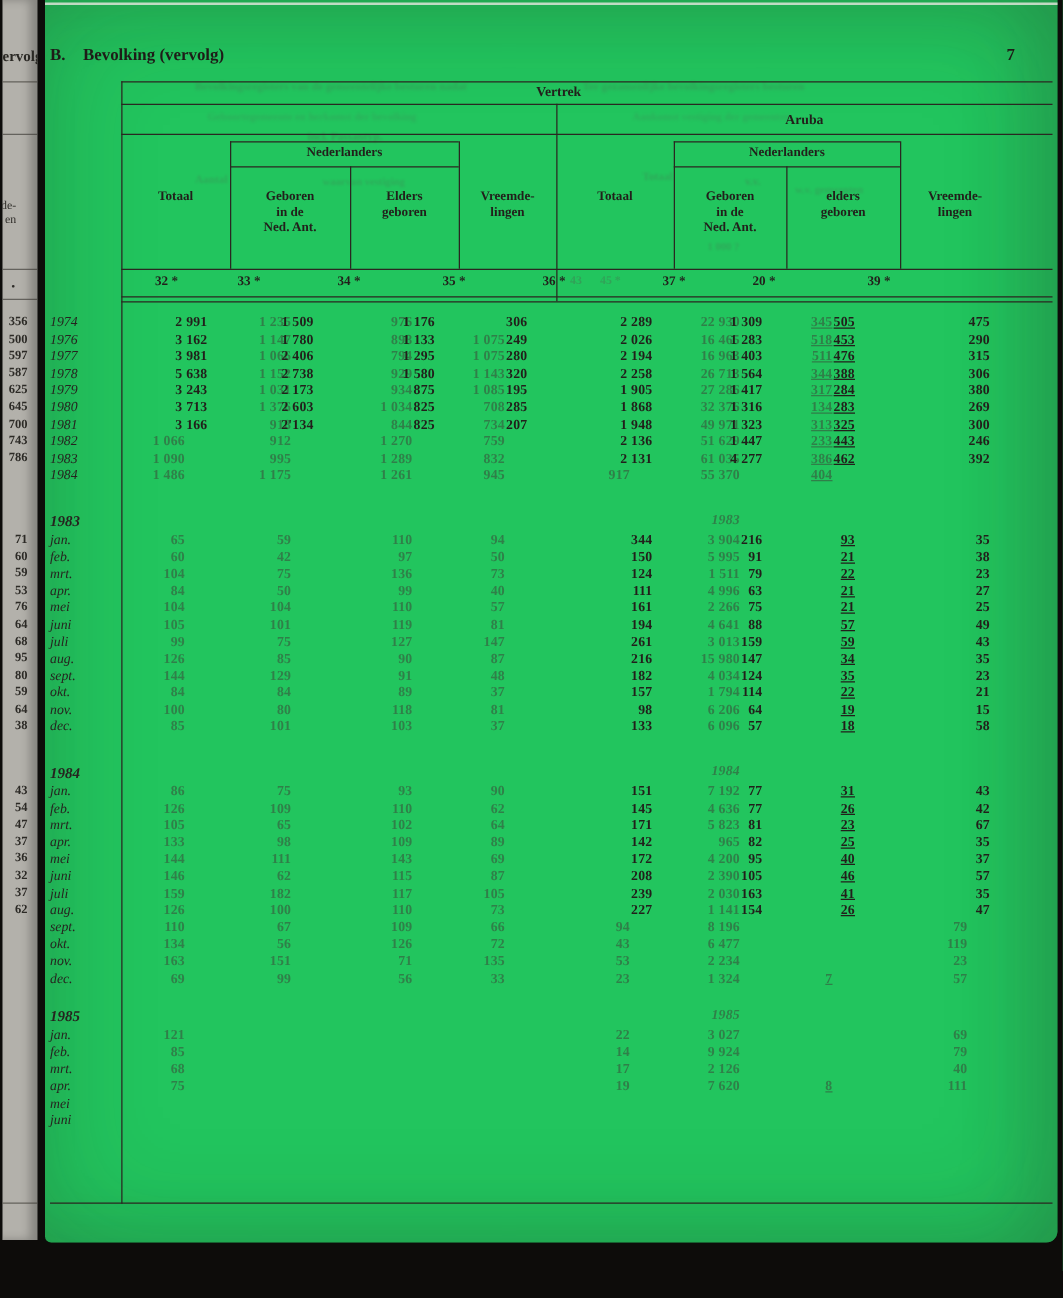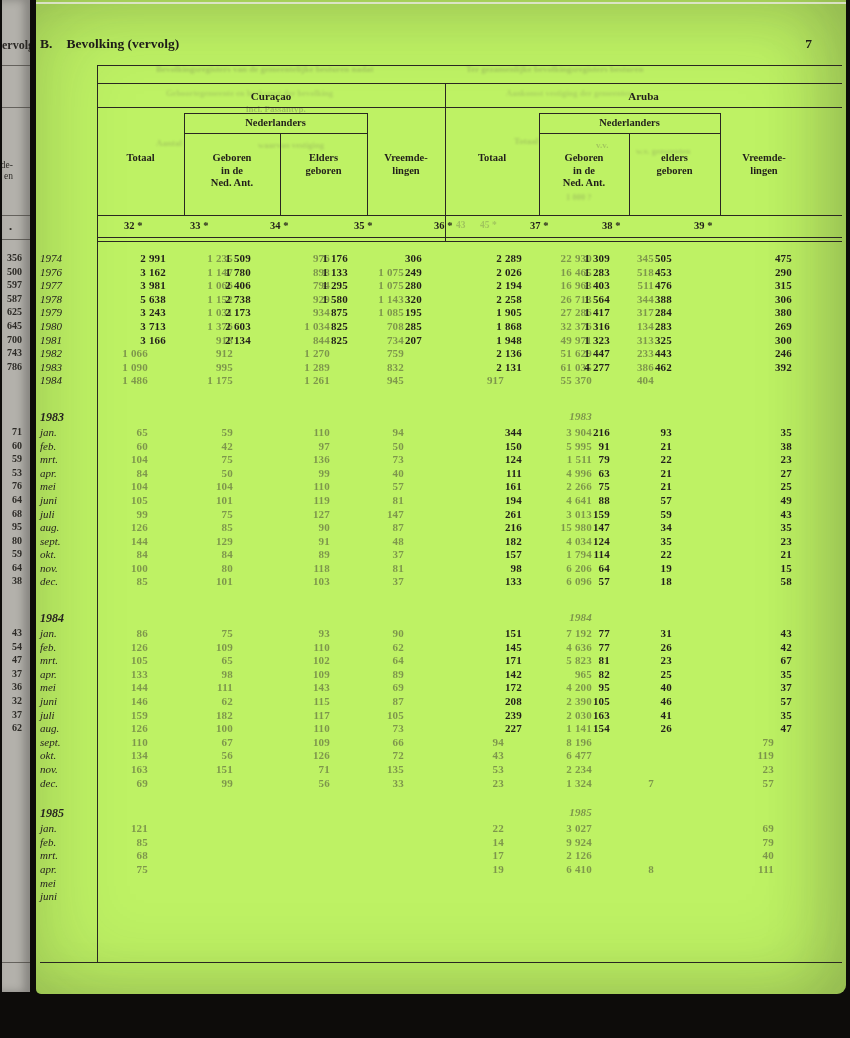--- a/index.html
+++ b/index.html
@@ -8,21 +8,21 @@
 
   
   .strip{position:absolute;left:2px;top:0;width:28px;height:992px;background:#b3b1ab;overflow:hidden;z-index:1;
          box-shadow:inset -6px 0 8px rgba(0,0,0,.25);}
   .strip .sline{position:absolute;left:0;right:0;height:1px;background:#3a3833;opacity:.65;}
   .strip-top{position:absolute;top:38px;left:-6px;font-weight:700;font-size:12px;color:#2a2824;}
   .strip-frag{position:absolute;right:17px;font-size:9.5px;color:#2e2c28;}
   .strip-star{position:absolute;top:224px;left:7px;font-size:9px;color:#2e2c28;}
 
   
-  .page{position:absolute;left:36px;top:0;width:810px;height:994px;background:#bef264;z-index:2;
+  .page{position:absolute;left:36px;top:0;width:810px;height:994px;background:#22c55e;z-index:2;
         border-radius:0 0 9px 5px;
         box-shadow:inset 0 0 90px rgba(42,39,33,.22), inset -26px 0 55px rgba(42,39,33,.14);}
   .page-topline{position:absolute;top:2px;left:0;right:0;height:2px;background:#e9e7e0;opacity:.8;}
 
   .doc-header{position:absolute;top:36px;left:4px;right:12px;font-weight:700;font-size:13.5px;color:#1e1c18;}
   .sec-label{margin-right:14px;}
   .pageno{position:absolute;right:22px;top:0;}
 
   
   .hl{position:absolute;height:1.1px;background:#2a2721;}
@@ -45,21 +45,21 @@
 
   
   .tbody{position:absolute;left:4px;top:252px;width:802px;}
   .row{position:relative;height:13.6px;}
   .row.head{height:16px;}
   .gap{position:relative;}
   .rlabel{position:absolute;left:0;width:54px;font-style:italic;font-size:11px;color:#26231f;}
   .row.head .rlabel{font-size:12px;font-weight:600;}
   .cell{position:absolute;text-align:right;font-weight:700;font-size:11px;letter-spacing:.2px;color:#221f1b;}
   .c0{left:56px;width:70px;} .c1{left:141px;width:70px;} .c2{left:236px;width:72px;} .c3{left:312px;width:70px;}
-  .c4{left:412px;width:70px;} .c5{left:500px;width:70px;} .c6{left:580px;width:52px;} .c7{left:682px;width:70px;}
+  .c4{left:412px;width:70px;} .c5{left:500px;width:70px;} .c6{left:580px;width:64px;text-decoration:underline;} .c7{left:682px;width:70px;}
   .ghost{transform:translateX(-18px);color:rgba(62,58,52,.5);filter:blur(.4px);}
   .row.head .ghost{font-style:italic;font-weight:600;}
   .margin-num{position:absolute;left:-36px;width:18px;text-align:right;font-weight:700;font-size:10px;color:#2c2a26;}
 
   
   .artifacts{position:absolute;inset:0;pointer-events:none;}
   .bleed{position:absolute;color:#55514a;font-weight:600;white-space:nowrap;}
 </style>
 </head>
 <body>
@@ -116,21 +116,21 @@
 
     <div class="vl" style="left:61px;top:65px;height:898px"></div>
     <div class="vl" style="left:409px;top:83px;height:158px"></div>
     <div class="vl" style="left:148px;top:113px;height:102px"></div>
     <div class="vl" style="left:331px;top:113px;height:102px"></div>
     <div class="vl" style="left:244px;top:133px;height:82px"></div>
     <div class="vl" style="left:503px;top:113px;height:102px"></div>
     <div class="vl" style="left:684px;top:113px;height:102px"></div>
     <div class="vl" style="left:593px;top:133px;height:82px"></div>
 
-    <div class="g-lab g-cur">Curaçao</div>
+    <div class="t-title">Vertrek</div>
     <div class="g-lab g-aru">Aruba</div>
     <div class="ned ned-cur">Nederlanders</div>
     <div class="ned ned-aru">Nederlanders</div>
 
     <div class="ch ch0">Totaal</div>
     <div class="ch ch1">Geboren
 in de
 Ned. Ant.</div>
     <div class="ch ch2">Elders
 geboren</div>
@@ -144,21 +144,21 @@
 geboren</div>
     <div class="ch ch7">Vreemde-
 lingen</div>
 
     <div class="cn cn0">32 *</div>
     <div class="cn cn1">33 *</div>
     <div class="cn cn2">34 *</div>
     <div class="cn cn3">35 *</div>
     <div class="cn cn4">36 *</div>
     <div class="cn cn5">37 *</div>
-    <div class="cn cn6">38 *</div>
+    <div class="cn cn6">20 *</div>
     <div class="cn cn7">39 *</div>
 
     <div class="tbody">
         <div class="row">
           <span class="margin-num">356</span>
           <span class="rlabel">1974</span>
           <span class="cell ghost c1">1 235</span>
           <span class="cell ghost c2">976</span>
           <span class="cell ghost c5">22 930</span>
           <span class="cell ghost c6">345</span>
@@ -645,21 +645,21 @@
           <span class="rlabel">mrt.</span>
           <span class="cell ghost c0">68</span>
           <span class="cell ghost c4">17</span>
           <span class="cell ghost c5">2 126</span>
           <span class="cell ghost c7">40</span>
         </div>
         <div class="row">
           <span class="rlabel">apr.</span>
           <span class="cell ghost c0">75</span>
           <span class="cell ghost c4">19</span>
-          <span class="cell ghost c5">6 410</span>
+          <span class="cell ghost c5">7 620</span>
           <span class="cell ghost c6">8</span>
           <span class="cell ghost c7">111</span>
         </div>
         <div class="row">
           <span class="rlabel">mei</span>
         </div>
         <div class="row">
           <span class="rlabel">juni</span>
         </div>
       </div>

